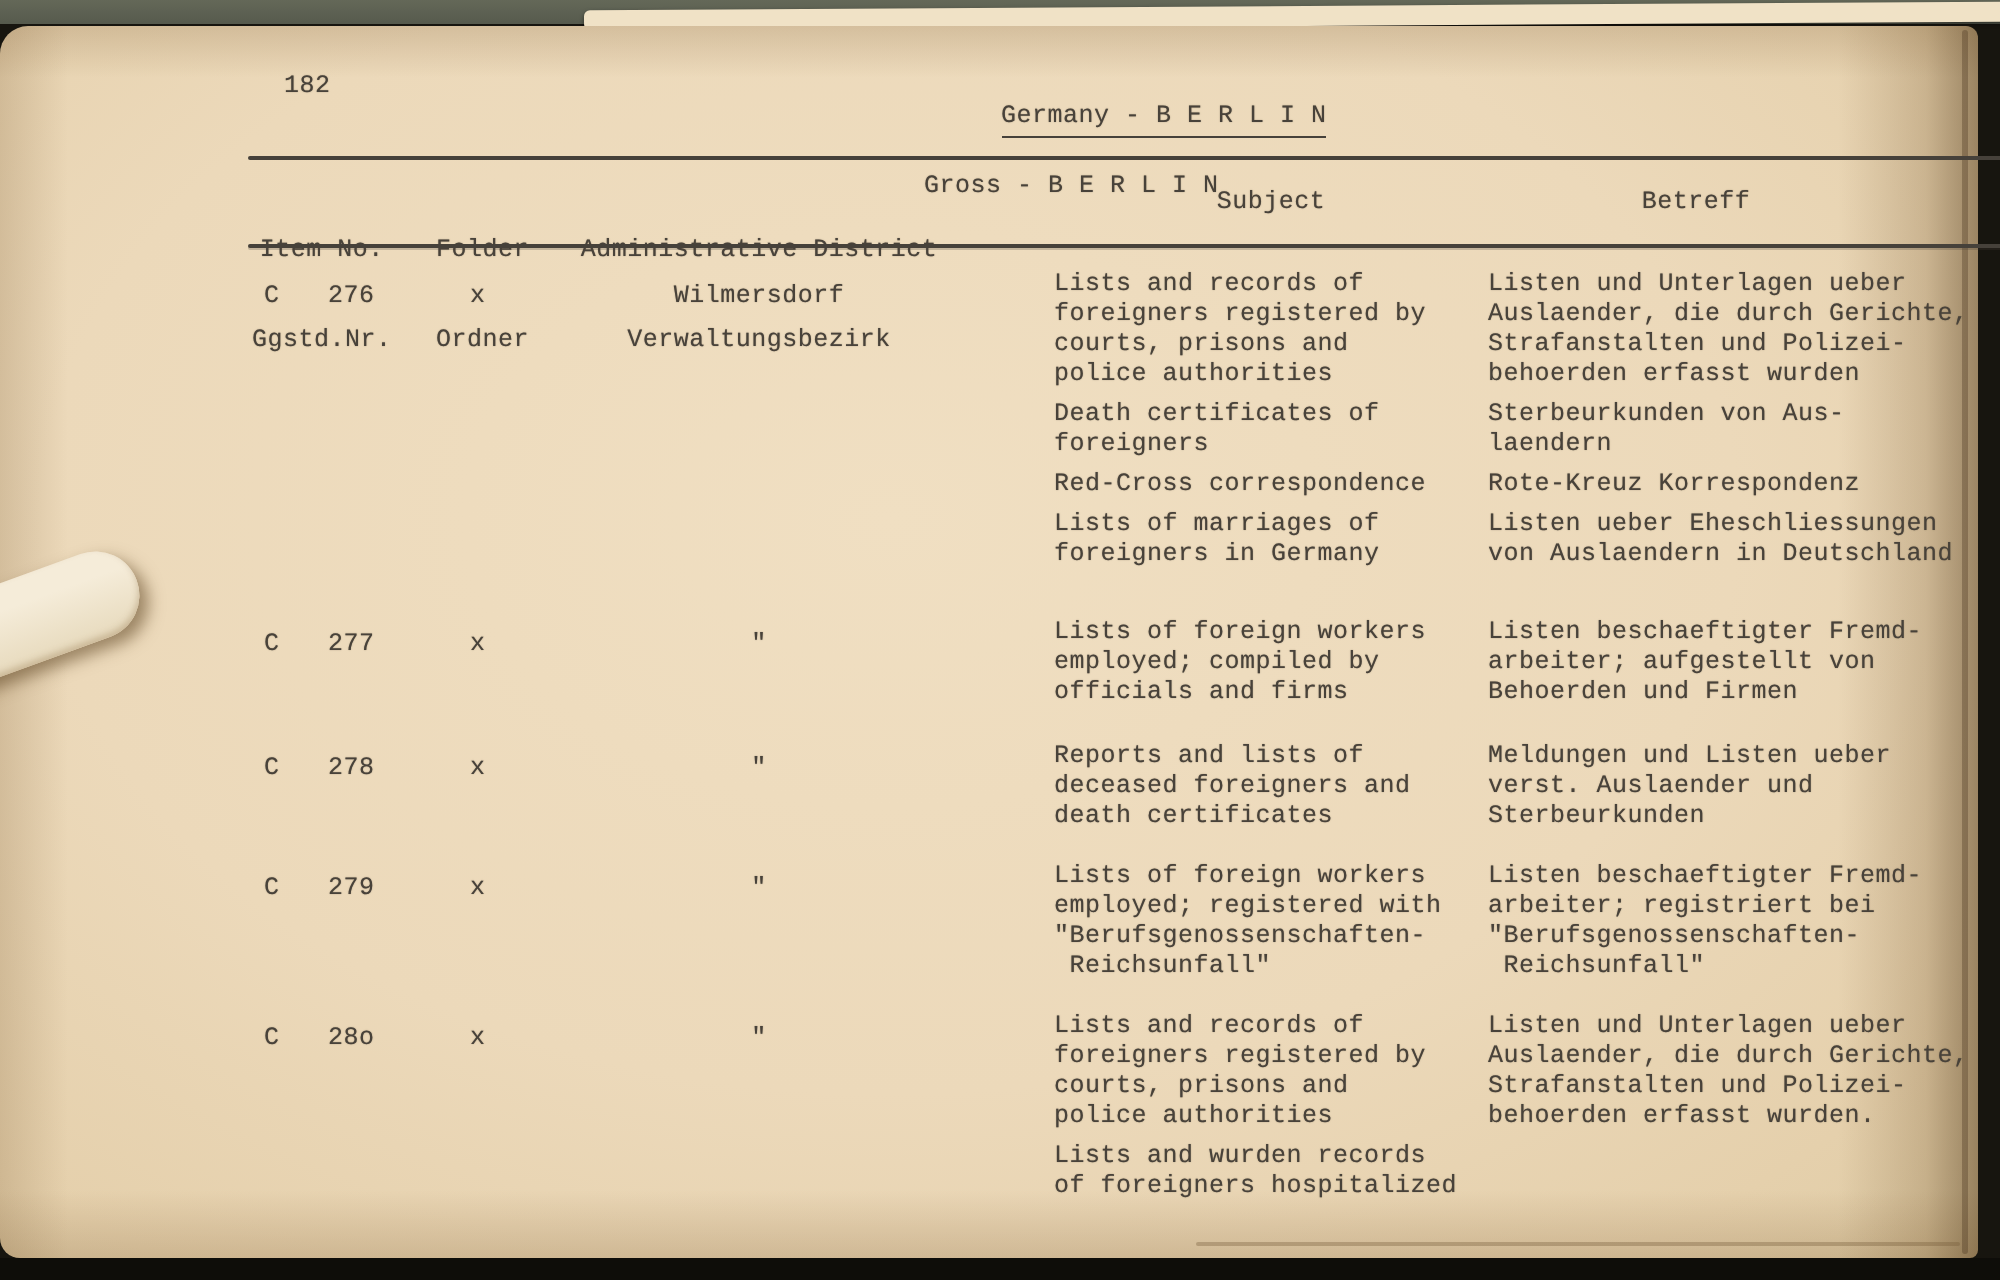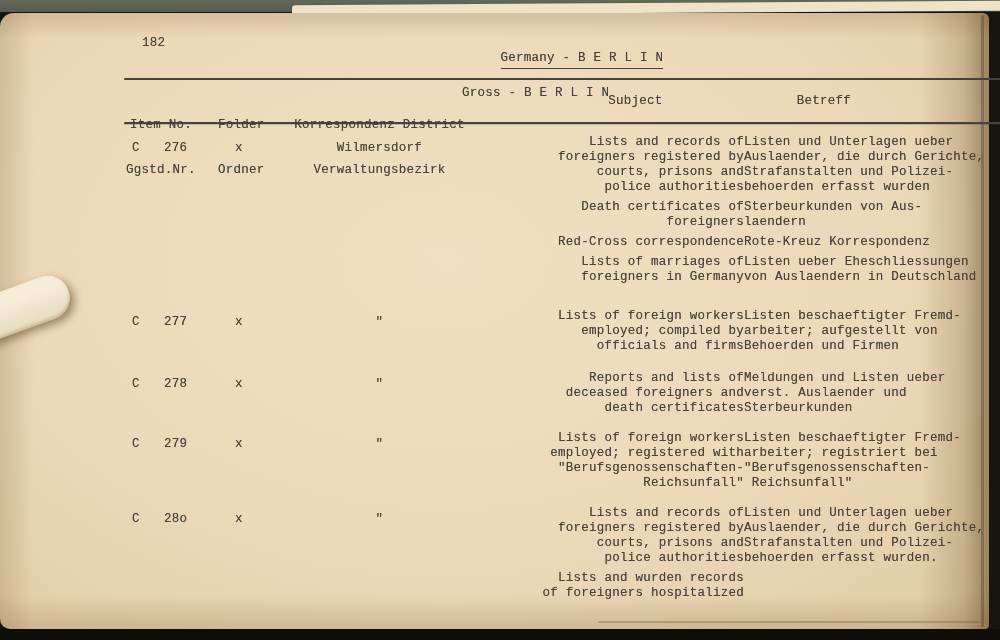--- a/index.html
+++ b/index.html
@@ -46,32 +46,32 @@
 
   .rule{left:80px;width:895px;height:1.8px;background:#46413a;border-radius:1px;}
   .rule-top{top:78px;}
   .rule-mid{top:122px;box-shadow:0 1px 0 rgba(70,64,55,.25);}
 
   .hdr{white-space:pre;}
   .hdr-item{left:82px;top:88px;text-align:center;}
   .hdr-folder{left:174px;top:88px;}
   .hdr-district{left:233px;top:88px;width:205px;text-align:center;}
   .hdr-subject{left:483px;top:94px;width:217px;text-align:center;}
-  .hdr-betreff{left:680px;top:94px;width:200px;text-align:center;}
+  .hdr-betreff{left:704px;top:94px;width:200px;text-align:center;}
 
   
   #rows{position:absolute;left:0;top:0;width:1000px;}
   .trow{position:absolute;left:0;width:1000px;}
   .c-item{position:absolute;left:88px;top:6px;}
   .c-no{position:absolute;left:120px;top:6px;}
   .c-folder{position:absolute;left:191px;top:6px;}
   .c-dist{position:absolute;left:233px;top:6px;width:205px;text-align:center;}
   .c-entries{position:absolute;left:483px;top:0;width:492px;}
   .entry{display:flex;margin-bottom:5px;}
-  .subj{width:217px;white-space:pre;text-align:right;}
+  .subj{width:217px;white-space:pre;}
   .betr{width:275px;white-space:pre;}
 </style>
 </head>
 <body>
 
 <div class="scene">
   <div class="top-band"></div>
   <div class="stack-edge"></div>
 
   <div class="page"></div>
@@ -90,21 +90,21 @@
 
     <div class="abs hdr hdr-item">
       <div>Item No.</div>
       <div>Ggstd.Nr.</div>
     </div>
     <div class="abs hdr hdr-folder">
       <div>Folder</div>
       <div>Ordner</div>
     </div>
     <div class="abs hdr hdr-district">
-      <div>Korrespondenz District</div>
+      <div>Administrative District</div>
       <div>Verwaltungsbezirk</div>
     </div>
     <div class="abs hdr hdr-subject">Subject</div>
     <div class="abs hdr hdr-betreff">Betreff</div>
 
     <div class="abs rule rule-mid"></div>
 
     <div id="rows">
         <div class="trow" style="top: 135px;">
           <div class="c-item">C</div>

